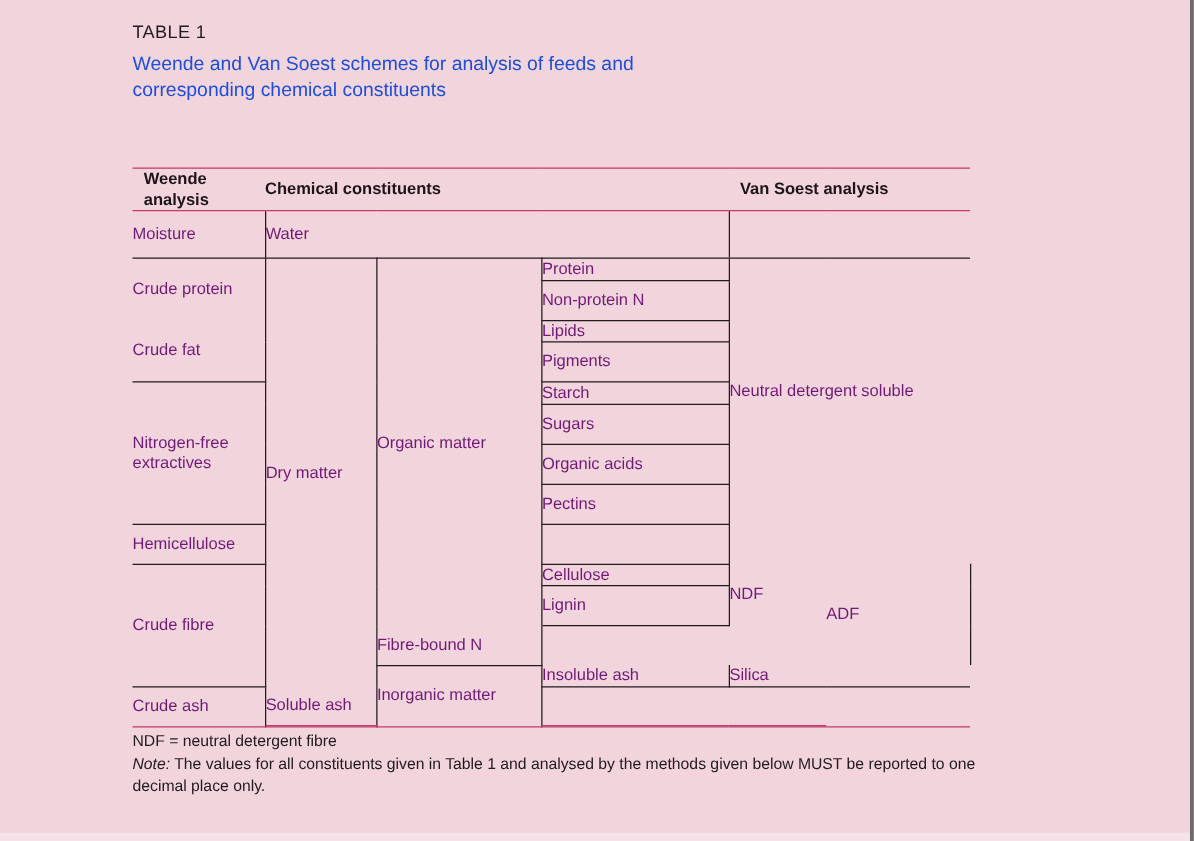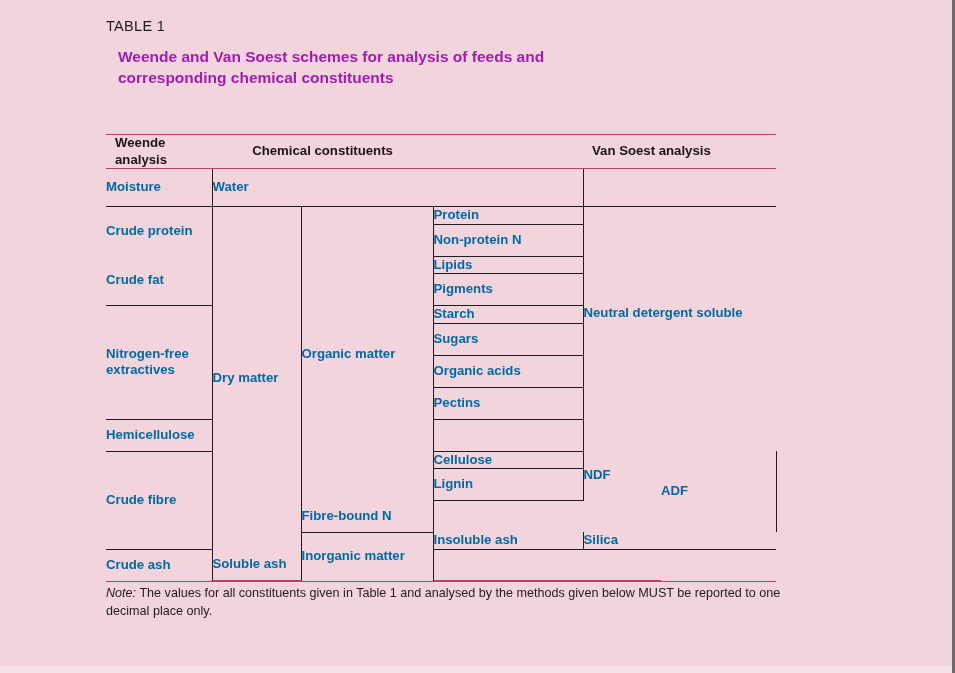--- a/index.html
+++ b/index.html
@@ -44,24 +44,24 @@
   #table-number {
     font-size: 14.5px;
     font-weight: 400;
     letter-spacing: 0.3px;
     color: #231a1f;
     margin: 0 0 7px 0;
     line-height: 1.2;
   }
   #table-title {
     font-size: 15.5px;
-    font-weight: 700;
-    color: #a21caf;
+    font-weight: 400;
+    color: #1d4ed8;
     line-height: 1.32;
-    margin: 12px;
+    margin: 0;
     max-width: 470px;
   }
 
   
   #table-wrap {
     position: absolute;
     left: 106px;
     top: 87px;
     width: 670px;
   }
@@ -69,24 +69,24 @@
     border-collapse: collapse;
     table-layout: fixed;
     width: 670px;
     font-size: 13.2px;
     margin-top: 47px;
   }
   table.sheet td, table.sheet th {
     padding: 0;
     margin: 0;
     vertical-align: middle;
-    font-weight: 700;
+    font-weight: 400;
     text-align: left;
     line-height: 1.25;
-    color: #0369a1;
+    color: #701a75;
   }
   .pad { padding-left: 9px; padding-right: 6px; }
 
   
   .rule-top    { border-top: 1.6px solid #c2396a; }
   .rule-bottom { border-bottom: 1.6px solid #c2396a; }
   .hline       { border-bottom: 1.1px solid #211a1e; }
   .vline-r     { border-right: 1.1px solid #211a1e; }
   .vline-l     { border-left: 1.1px solid #211a1e; }
 
@@ -132,21 +132,21 @@
         <col style="width:89px">
         <col style="width:132px">
         <col style="width:150px">
         <col style="width:78px">
         <col style="width:115px">
       </colgroup>
 
       <tbody>
           <tr class="head">
         <th class="rule-top rule-bottom">Weende analysis</th>
-        <th class="rule-top rule-bottom" colspan="2" style="text-align:center;padding-left:0">Chemical constituents</th>
+        <th class="rule-top rule-bottom" colspan="2" style="padding-left:0">Chemical constituents</th>
         <th class="rule-top rule-bottom"></th>
         <th class="rule-top rule-bottom" colspan="2">Van Soest analysis</th>
       </tr>
 
       <tr>
         <td class="pad hline vline-r" style="height:37px">Moisture</td>
         <td class="hline ctr" colspan="3">Water</td>
         <td class="hline vline-l" colspan="2"></td>
       </tr>
 
@@ -225,18 +225,19 @@
         <td class="vline-r rule-bottom" style="height:0"></td>
         <td class="rule-bottom" style="height:0"></td>
         <td class="rule-bottom" colspan="2" style="height:0"></td>
       </tr>
 
     </tbody>
       </table>
   </div>
 
   <div id="footnotes">
+    <p class="fn">NDF = neutral detergent fibre</p>
     <p class="note"><i>Note:</i><span> The values for all constituents given  in Table 1 and analysed by the methods given below MUST be reported to one decimal place only.</span></p>
   </div>
 
 </div>
 
 <div id="bottom-strip"></div>
 
 </body></html>

